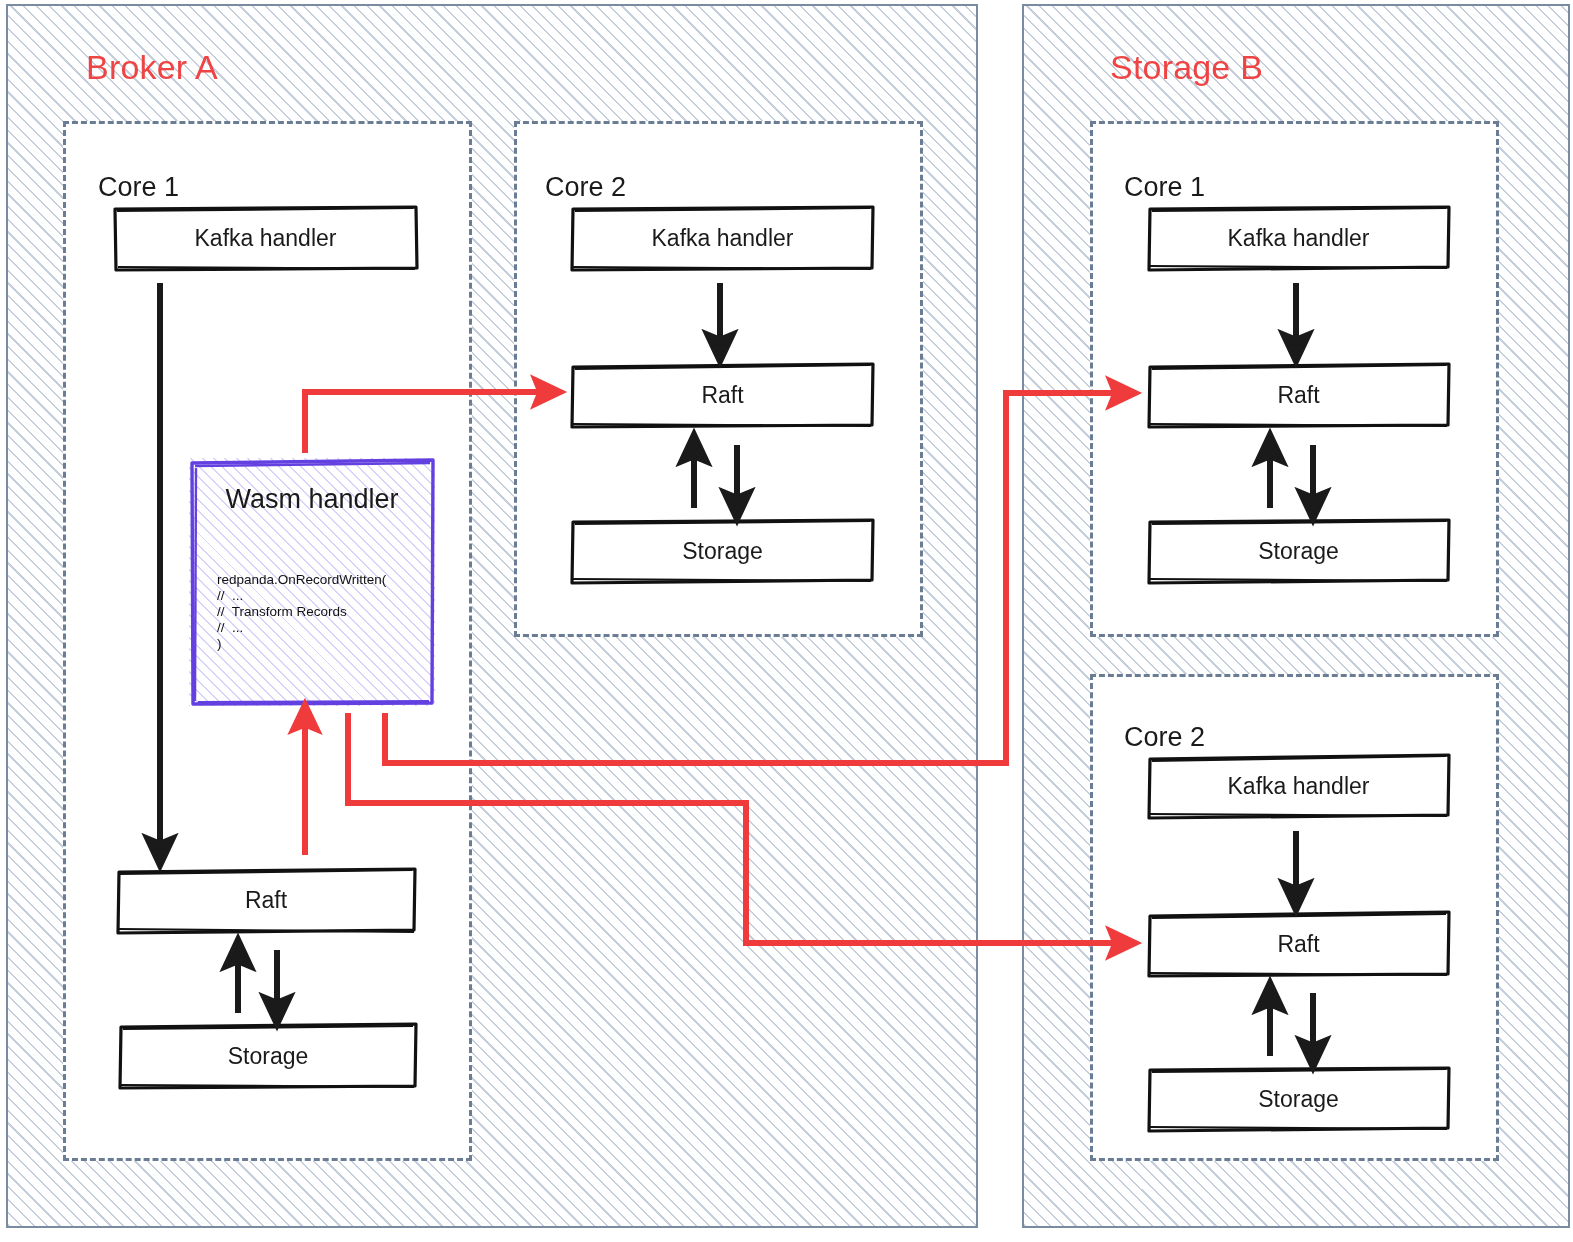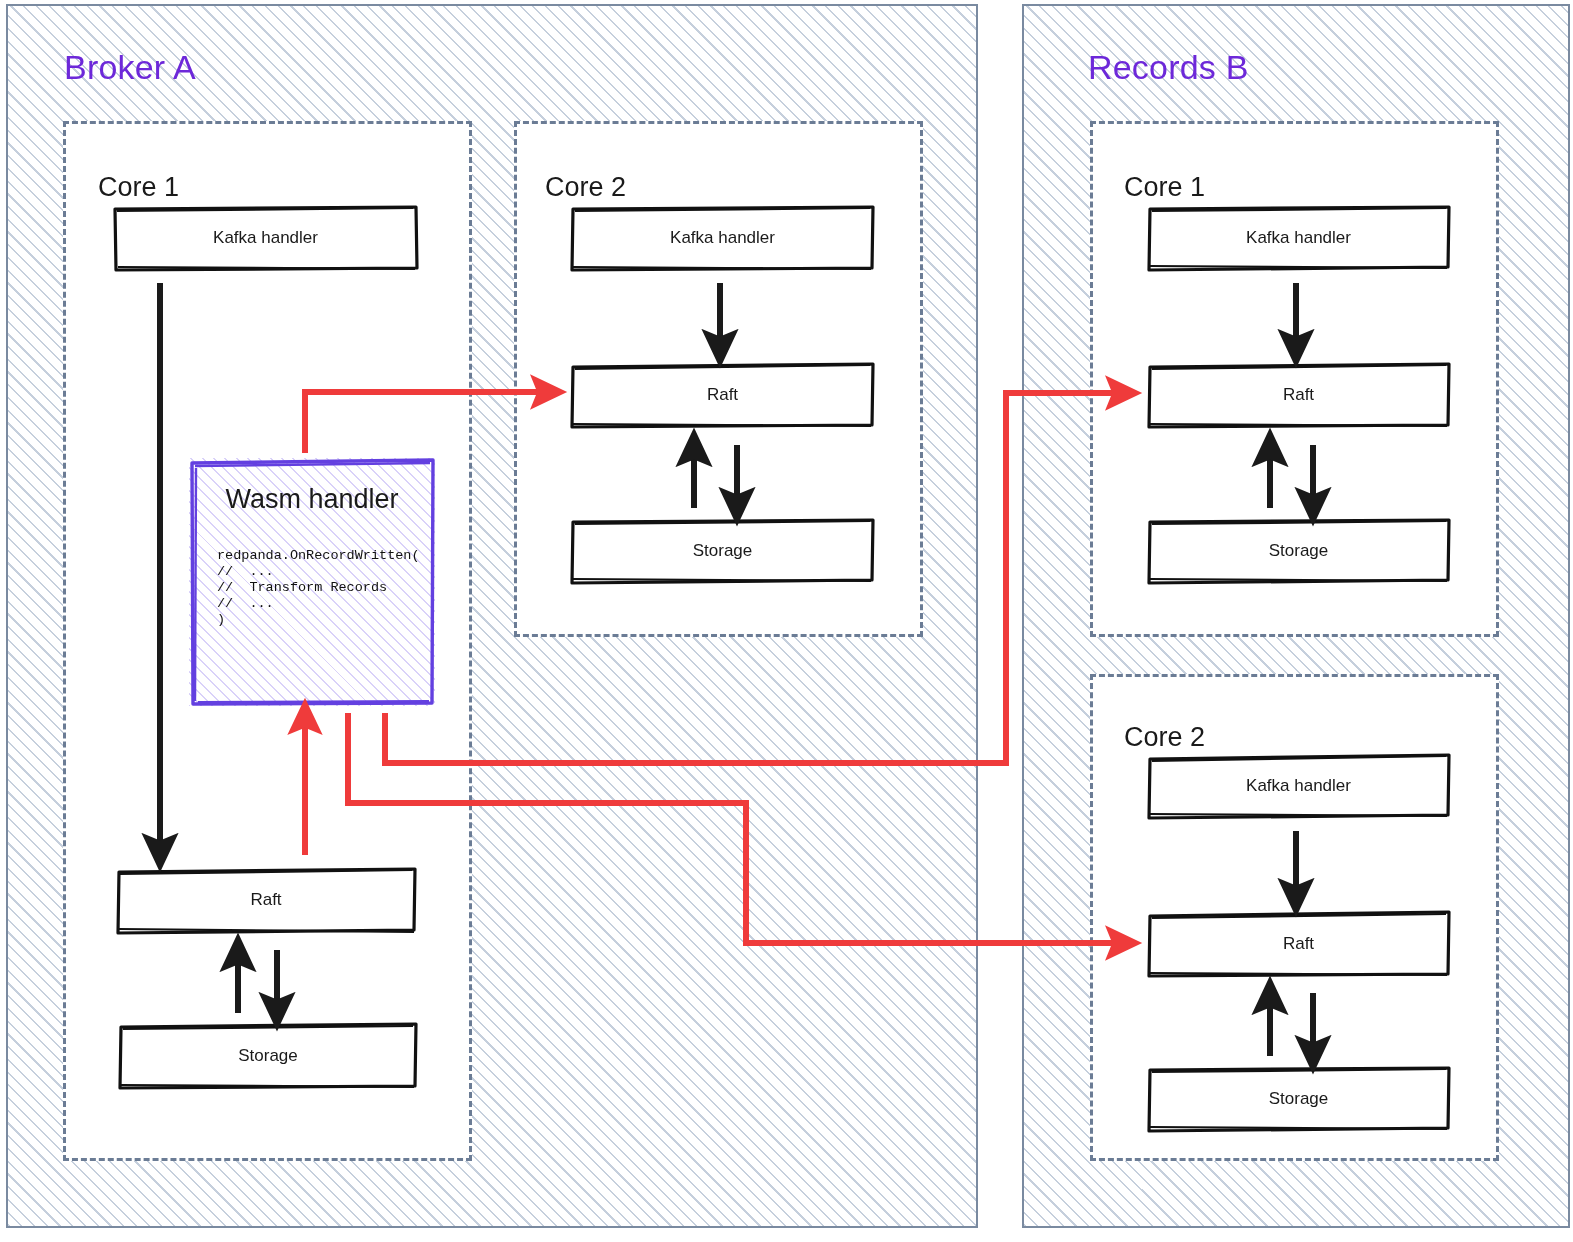--- a/index.html
+++ b/index.html
@@ -25,23 +25,24 @@
         45deg,
         rgba(150,168,192,0.55) 0px,
         rgba(150,168,192,0.55) 1.6px,
         rgba(255,255,255,0) 1.6px,
         rgba(255,255,255,0) 9px);
     box-sizing: border-box;
   }
   .broker-title {
     position: absolute;
     font-size: 34px;
-    color: #6d28d9;
+    color: #ef4444;
     letter-spacing: 0.2px;
     white-space: nowrap;
+    margin-left: 22px;
   }
 
   
   .core {
     position: absolute;
     border: 3px dashed #6b7c95;
     background: #ffffff;
     box-sizing: border-box;
   }
   .core-title {
@@ -57,21 +58,21 @@
     position: absolute;
     background: #ffffff;
     box-sizing: border-box;
   }
   .hbox svg { position: absolute; left: 0; top: 0; overflow: visible; }
   .hbox .hlabel {
     position: absolute;
     left: 0; right: 0; top: 50%;
     transform: translateY(-50%);
     text-align: center;
-    font-size: 17px;
+    font-size: 23px;
     color: #1a1a1a;
     white-space: nowrap;
   }
 
   
   .wasm {
     position: absolute;
     box-sizing: border-box;
     background-color: #ffffff;
     background-image: repeating-linear-gradient(
@@ -85,25 +86,26 @@
   .wasm-title {
     position: absolute;
     left: 0; right: 0;
     text-align: center;
     font-size: 27px;
     color: #1a1a1a;
     white-space: nowrap;
   }
   .wasm-code {
     position: absolute;
-    font-family: Liberation Mono, monospace;
+    font-family: Liberation Sans, sans-serif;
     font-size: 13.5px;
     line-height: 16px;
     color: #111111;
     white-space: pre;
+    margin-top: 24px;
   }
 
   
   .arrows {
     position: absolute;
     left: 0; top: 0;
     width: 1573px; height: 1242px;
     overflow: visible;
     pointer-events: none;
   }
@@ -185,21 +187,21 @@
   <div class="hbox" style="left:570px; top:518px; width:305px; height:66px;">
     <svg width="305" height="66" viewBox="0 0 305 66">
       <path d="M3,4 L303,2 L302,62 L2,65 Z" fill="#ffffff" stroke="#111111" stroke-width="3.2" stroke-linejoin="round"></path>
       <path d="M5,6 L300,3" fill="none" stroke="#111111" stroke-width="2.2"></path>
       <path d="M3,61 L301,63" fill="none" stroke="#111111" stroke-width="2.2"></path>
     </svg>
     <div class="hlabel">Storage</div>
   </div>
 
   <div class="broker" style="left:1022px; top:4px; width:548px; height:1224px;"></div>
-  <div class="broker-title" style="left:1088px; top:48px;">Records B</div>
+  <div class="broker-title" style="left:1088px; top:48px;">Storage B</div>
 
   <div class="core" style="left:1090px; top:121px; width:409px; height:516px;"></div>
   <div class="core-title" style="left:1124px; top:148px;">Core 1</div>
 
   <div class="hbox" style="left:1146px; top:205px; width:305px; height:66px;">
     <svg width="305" height="66" viewBox="0 0 305 66">
       <path d="M4,4 L303,2 L302,62 L3,65 Z" fill="#ffffff" stroke="#111111" stroke-width="3.2" stroke-linejoin="round"></path>
       <path d="M6,6 L300,3" fill="none" stroke="#111111" stroke-width="2.2"></path>
       <path d="M4,61 L301,63" fill="none" stroke="#111111" stroke-width="2.2"></path>
     </svg>

